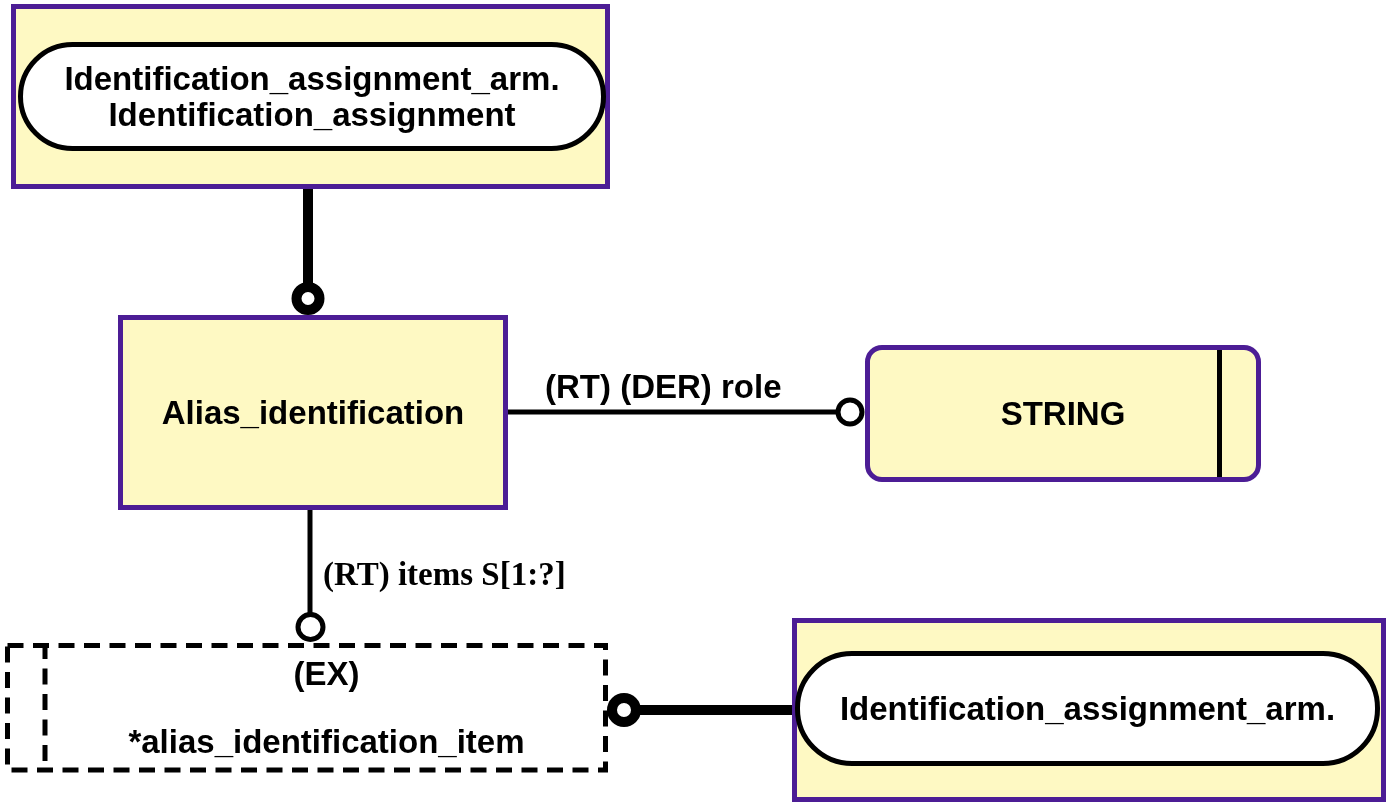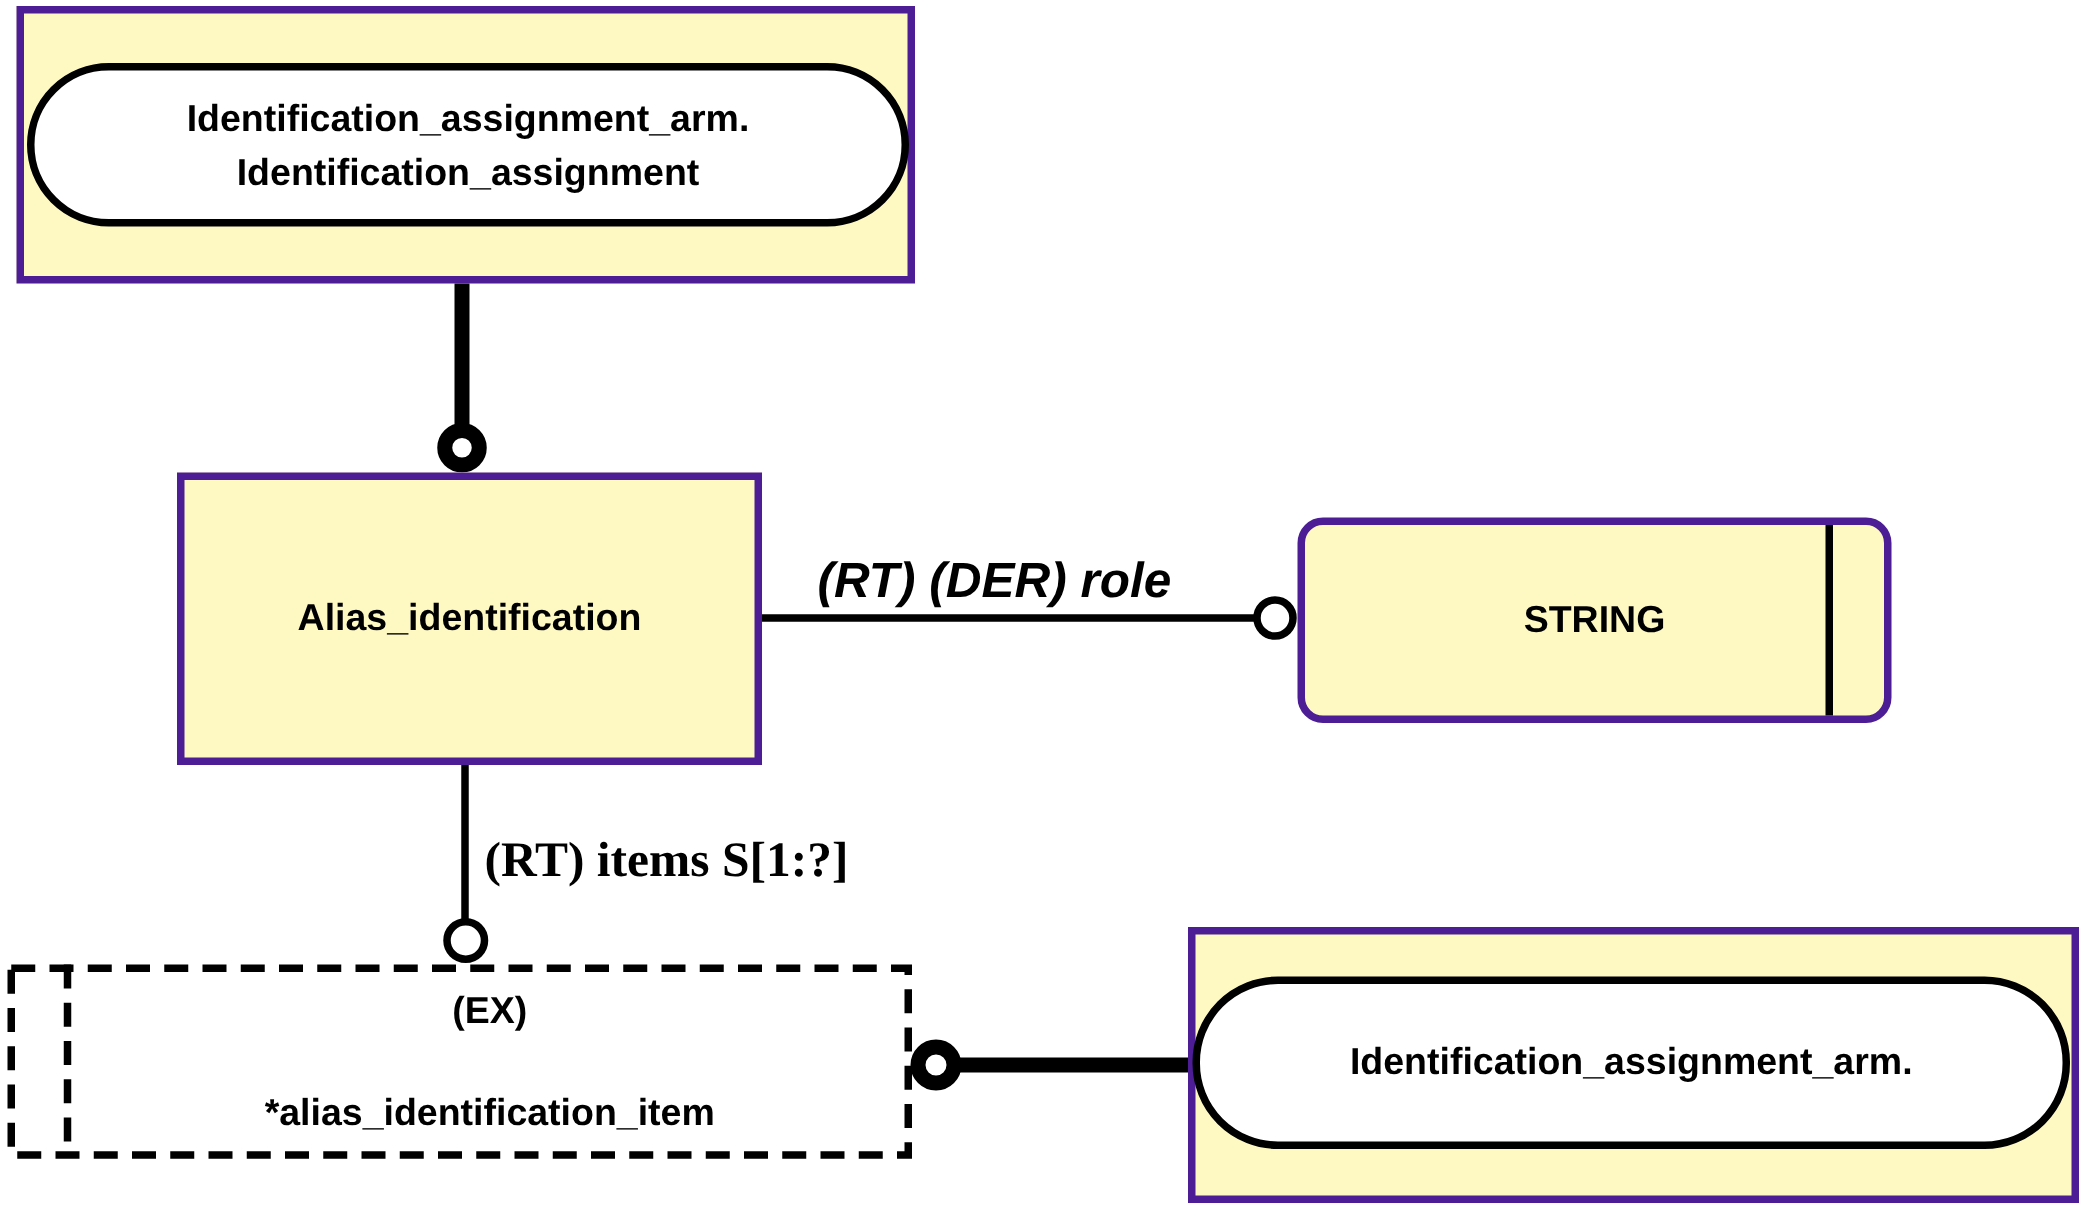--- a/index.html
+++ b/index.html
@@ -40,21 +40,21 @@
     position: absolute;
     display: flex;
     flex-direction: column;
     align-items: center;
     justify-content: center;
     text-align: center;
     box-sizing: border-box;
     z-index: 3;
   }
   .line1or2 { display: block; white-space: nowrap; }
-  .fs33 { font-size: 25px; }
+  .fs33 { font-size: 33px; }
   .lh36 { line-height: 36px; }
   .lh37 { line-height: 37px; }
   .lh42 { line-height: 42px; gap: 26px; }
   .edge-label {
     position: absolute;
     font-size: 33px;
     line-height: 33px;
     white-space: nowrap;
     z-index: 4;
   }
@@ -108,16 +108,16 @@
   <div class="boxtext fs33 lh42" style="left:45px; top:643px; width:563px; height:129px;">
     <span class="line1or2">(EX)</span>
     <span class="line1or2">*alias_identification_item</span>
   </div>
 
   <div class="rect" style="left:792px; top:618px; width:594px; height:184px;"></div>
   <div class="stadium fs33 lh37" style="left:795px; top:651px; width:585px; height:115px; border-radius:57px;">
     <span class="line1or2">Identification_assignment_arm.</span>
   </div>
 
-  <div class="edge-label" style="left:545px; top:370px;font-style:italic;">(RT) (DER) role</div>
+  <div class="edge-label" style="left:545px; top:370px;">(RT) (DER) role</div>
   <div class="edge-label" style="left:323px; top:558px;font-family:Liberation Serif, serif;">(RT) items S[1:?]</div>
 
 </div>
 
 </body></html>

